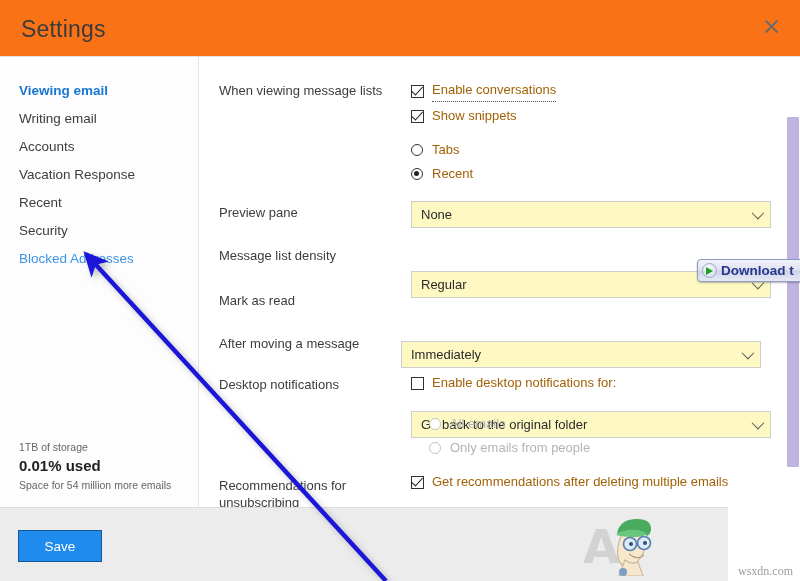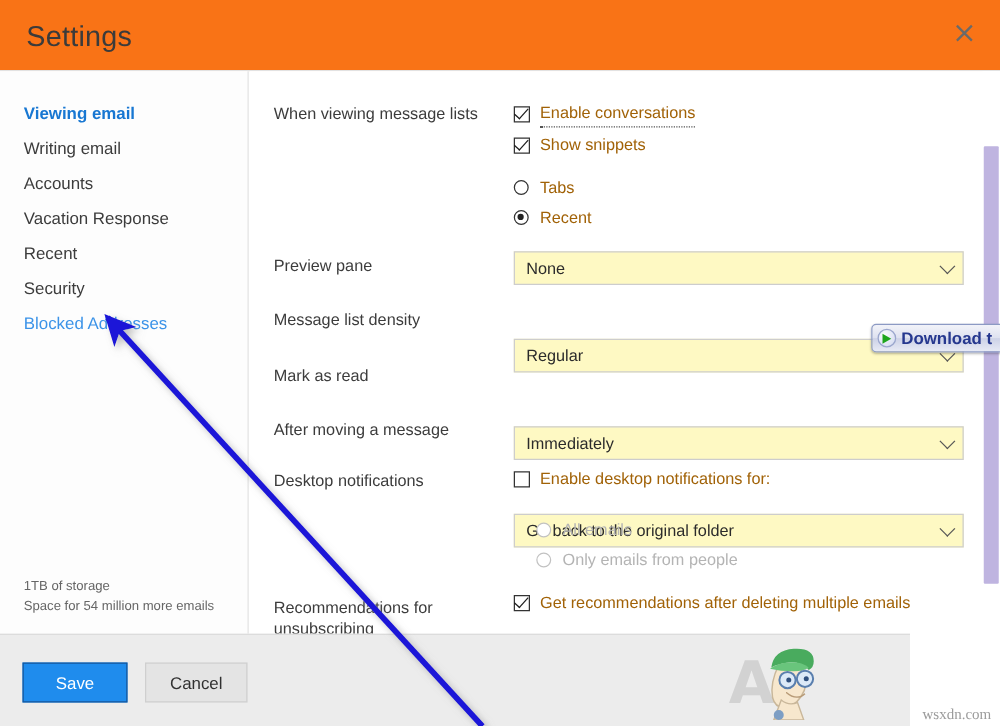--- a/index.html
+++ b/index.html
@@ -261,20 +261,21 @@
         <div class="nav-item">Writing email</div>
         <div class="nav-item">Accounts</div>
         <div class="nav-item">Vacation Response</div>
         <div class="nav-item">Recent</div>
         <div class="nav-item">Security</div>
         <div class="nav-item link">Blocked Addresses</div>
       </div>
 
       <div class="storage">
         <div class="storage-top">1TB of storage</div>
+        <div class="storage-pct">0.01% used</div>
         <div class="storage-sub">Space for 54 million more emails</div>
       </div>
     </div>
 
     <div class="content">
 
       <div class="row-label" style="left:19px; top:25px;">When viewing message lists</div>
       <div class="row-ctrl" style="left:211px; top:23px;">
         <div class="check-line">
           <span class="cbox checked"></span>
@@ -303,21 +304,21 @@
         <span class="chev"></span>
       </div>
 
       <div class="row-label" style="left:19px; top:190px;">Message list density</div>
       <div class="select row-ctrl" style="left:211px; top:187px;">
         <span>Regular</span>
         <span class="chev"></span>
       </div>
 
       <div class="row-label" style="left:19px; top:235px;">Mark as read</div>
-      <div class="select row-ctrl" style="left:211px; top:230px;">
+      <div class="select row-ctrl" style="left:201px; top:230px;">
         <span>Immediately</span>
         <span class="chev"></span>
       </div>
 
       <div class="row-label" style="left:19px; top:278px;">After moving a message</div>
       <div class="select row-ctrl" style="left:211px; top:273px;">
         <span>Go back to the original folder</span>
         <span class="chev"></span>
       </div>
 
@@ -347,21 +348,20 @@
 
     </div>
   </div>
 
   <div class="scrollbar-track">
     <div class="scrollbar-thumb"></div>
   </div>
 
   <div class="footer">
     <div class="btn btn-save">Save</div>
-    <div class="btn btn-cancel">Cancel</div>
   </div>
 
   <div class="dl-btn">
     <span class="dl-ico">
       <span class="dl-tri"></span>
     </span>
     <span class="dl-text">Download t</span>
   </div>
 
   <svg class="arrow-svg" viewBox="0 0 800 581">

